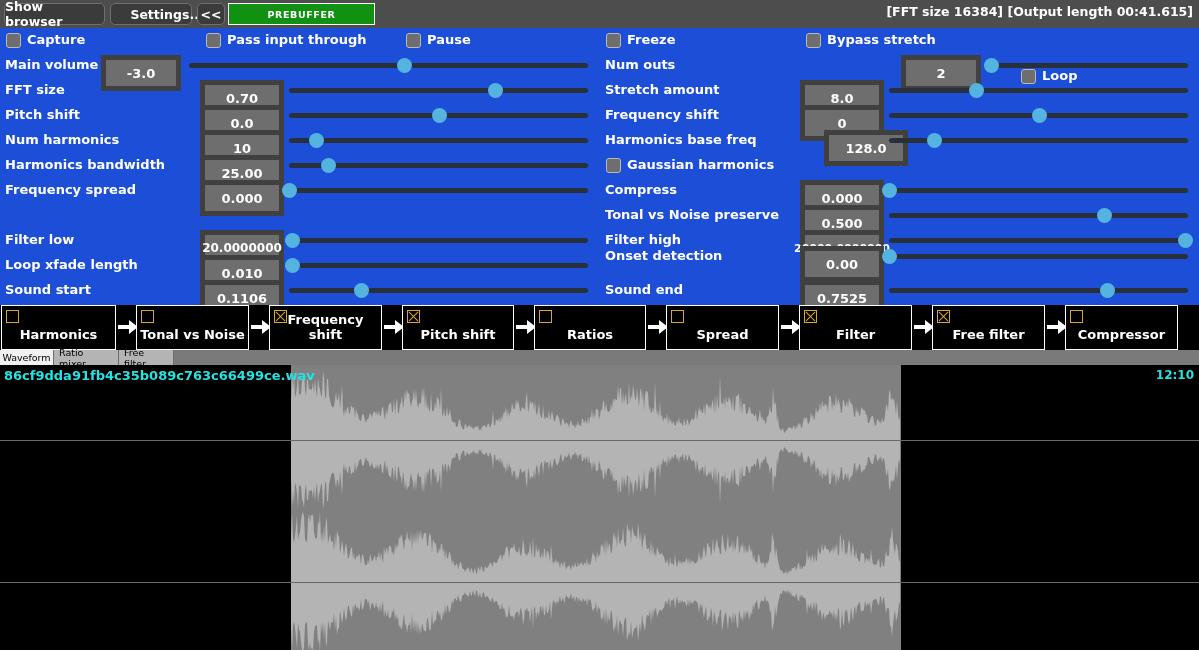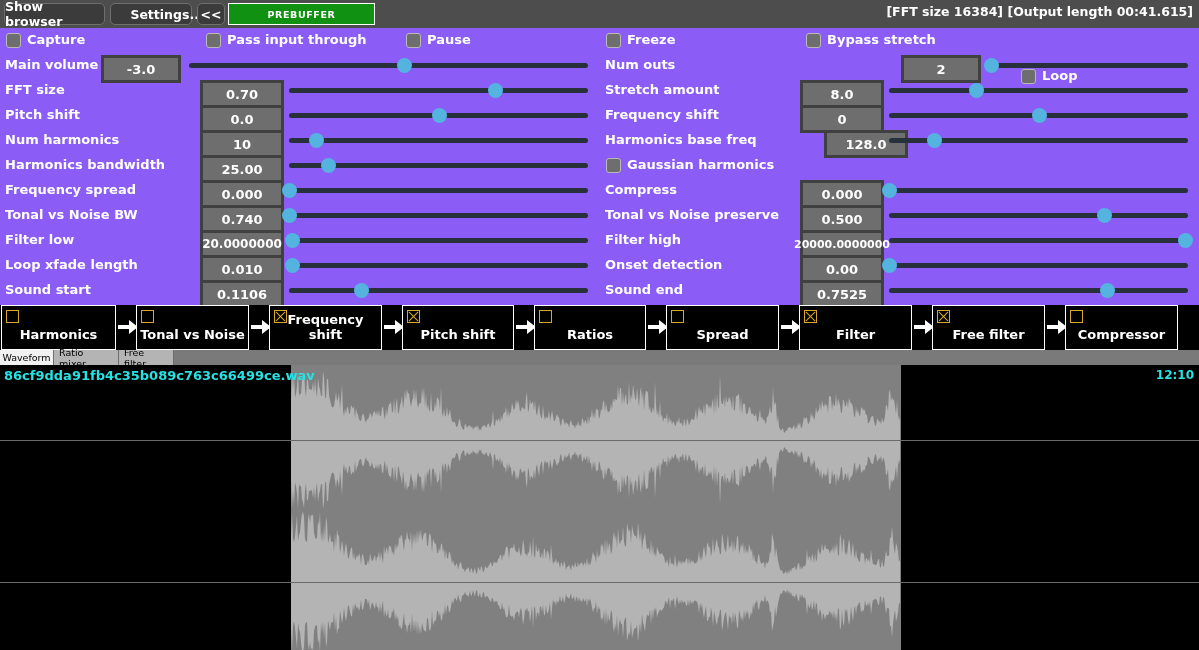--- a/index.html
+++ b/index.html
@@ -32,21 +32,21 @@
     background:#119111;border:1px solid #ffffff;border-radius:0;
     color:#ffffff;font-size:9.5px;font-weight:bold;letter-spacing:.6px;
   }
   .tbinfo{
     position:absolute;right:6px;top:4px;
     color:#ffffff;font-size:12.5px;font-weight:bold;
     white-space:nowrap;
   }
 
   
-  .panel{position:absolute;left:0;top:28px;width:1199px;height:277px;background:#8b5cf6;}
+  .panel{position:absolute;left:0;top:28px;width:1199px;height:277px;background:#1d4ed8;}
   .col{position:absolute;top:0;width:599px;height:277px;}
   #col-left{left:0;}
   #col-right{left:600px;}
 
   .row{position:absolute;left:0;width:599px;height:25px;}
 
   .lbl{
     position:absolute;left:5px;top:4px;
     color:#ffffff;font-size:13px;font-weight:bold;
     white-space:nowrap;
@@ -57,22 +57,22 @@
     position:absolute;left:6px;top:5px;width:15px;height:15px;
     border:1px solid #b9b9b9;border-radius:3px;
     background:#6e6e6e;box-sizing:border-box;cursor:pointer;
   }
   .cbrow.c2 .cbox{left:206px;}
   .cbrow.c2 .lbl{left:227px;}
   .cbrow.c3 .cbox{left:406px;}
   .cbrow.c3 .lbl{left:427px;}
 
   .valbox{
-    position:absolute;top:2px;height:28px;
-    background:#6e6e6e;border:3px solid #404040;
+    position:absolute;top:2px;height:36px;
+    background:#6e6e6e;border:5px solid #404040;
     color:#ffffff;font-size:13px;font-weight:bold;
     display:flex;align-items:center;justify-content:center;
     box-sizing:border-box;cursor:text;
   }
   .slider{
     position:absolute;top:10px;height:5px;
     background:#28313b;border-radius:3px;cursor:pointer;
   }
   .thumb{
     position:absolute;top:-5px;width:15px;height:15px;border-radius:50%;
@@ -196,27 +196,20 @@
             <div class="thumb" style="left: 38.87px;"></div>
           </div>
         </div>
         <div class="row" style="top: 150px;">
           <div class="lbl">Frequency spread</div>
           <div class="valbox" style="left: 200px; width: 84px;">0.000</div>
           <div class="slider" style="left: 289px; width: 299px;">
             <div class="thumb" style="left: 0px;"></div>
           </div>
         </div>
-        <div class="row" style="top: 175px;">
-          <div class="lbl">Tonal vs Noise BW</div>
-          <div class="valbox" style="left: 200px; width: 84px;">0.740</div>
-          <div class="slider" style="left: 289px; width: 299px;">
-            <div class="thumb" style="left: 0px;"></div>
-          </div>
-        </div>
         <div class="row" style="top: 200px;">
           <div class="lbl">Filter low</div>
           <div class="valbox" style="left: 200px; width: 84px; font-size: 12px;">20.0000000</div>
           <div class="slider" style="left: 289px; width: 299px;">
             <div class="thumb" style="left: 2.99px;"></div>
           </div>
         </div>
         <div class="row" style="top: 225px;">
           <div class="lbl">Loop xfade length</div>
           <div class="valbox" style="left: 200px; width: 84px;">0.010</div>
@@ -293,21 +286,21 @@
             <div class="thumb" style="left: 215.28px;"></div>
           </div>
         </div>
         <div class="row" style="top: 200px;">
           <div class="lbl">Filter high</div>
           <div class="valbox" style="left: 200px; width: 84px; font-size: 11px;">20000.0000000</div>
           <div class="slider" style="left: 289px; width: 299px;">
             <div class="thumb" style="left: 296.01px;"></div>
           </div>
         </div>
-        <div class="row" style="top: 225px;">
+        <div class="row" style="top: 216px;">
           <div class="lbl">Onset detection</div>
           <div class="valbox" style="left: 200px; width: 84px;">0.00</div>
           <div class="slider" style="left: 289px; width: 299px;">
             <div class="thumb" style="left: 0px;"></div>
           </div>
         </div>
         <div class="row" style="top: 250px;">
           <div class="lbl">Sound end</div>
           <div class="valbox" style="left: 200px; width: 84px;">0.7525</div>
           <div class="slider" style="left: 289px; width: 299px;">

